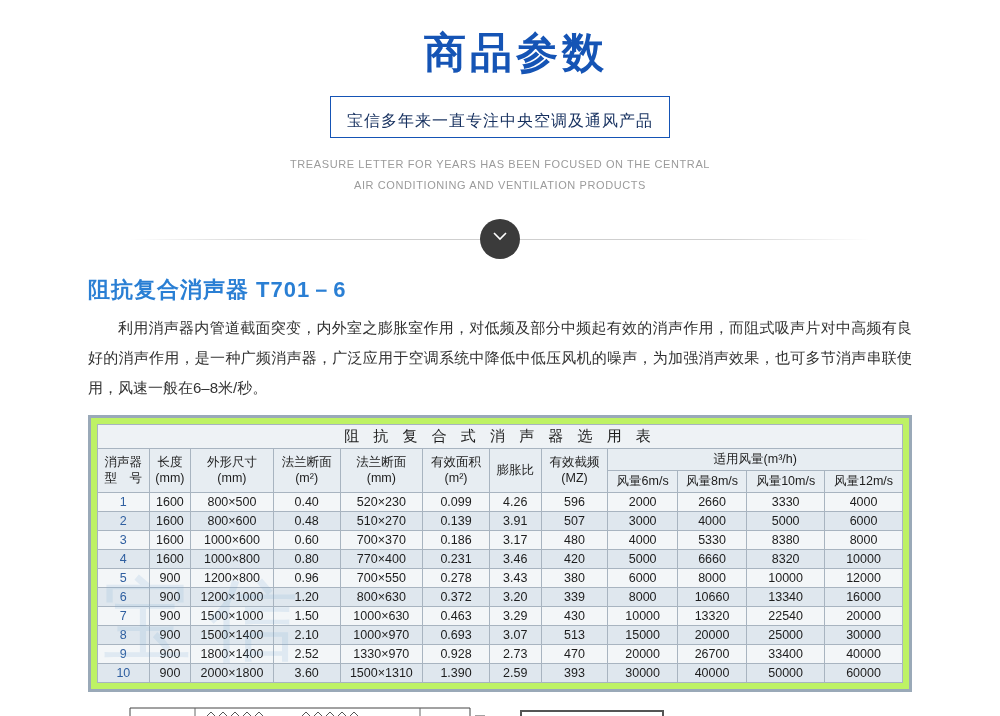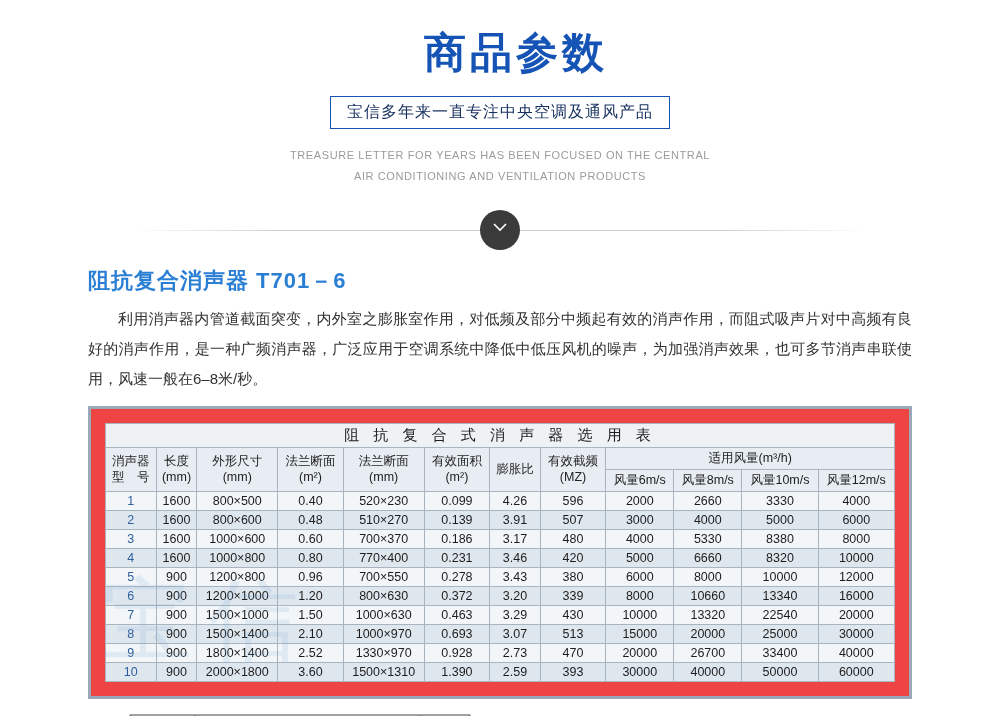--- a/index.html
+++ b/index.html
@@ -31,21 +31,21 @@
     letter-spacing: 4px;
     line-height: 1.2;
     margin: 0 0 18px 0;
     padding-left: 32px;
   }
   .banner-sub-box {
     display: inline-block;
     border: 1px solid #1554b5;
     color: #16305f;
     font-size: 16px;
-    padding: 7px 16px 8px 16px;
+    padding: 16px 16px 8px 16px;
     letter-spacing: 1px;
     line-height: 1;
   }
   .banner-en {
     margin-top: 16px;
     font-size: 11px;
     color: #9b9b9b;
     letter-spacing: 0.6px;
     line-height: 1.85;
   }
@@ -94,22 +94,22 @@
     line-height: 2;
     color: #323232;
     text-align: justify;
     text-indent: 2em;
     margin: 0 0 12px 0;
   }
 
   
   .table-wrap {
     border: 3px solid #9aa9b8;
-    background: #ef4444;
-    padding: 14px;
+    background: #bef264;
+    padding: 6px;
   }
   table.spec {
     border-collapse: collapse;
     width: 100%;
     background: #eef2f5;
     font-size: 12.5px;
     color: #1d1d1d;
   }
   table.spec td, table.spec th {
     border: 1px solid #a8b4c0;

